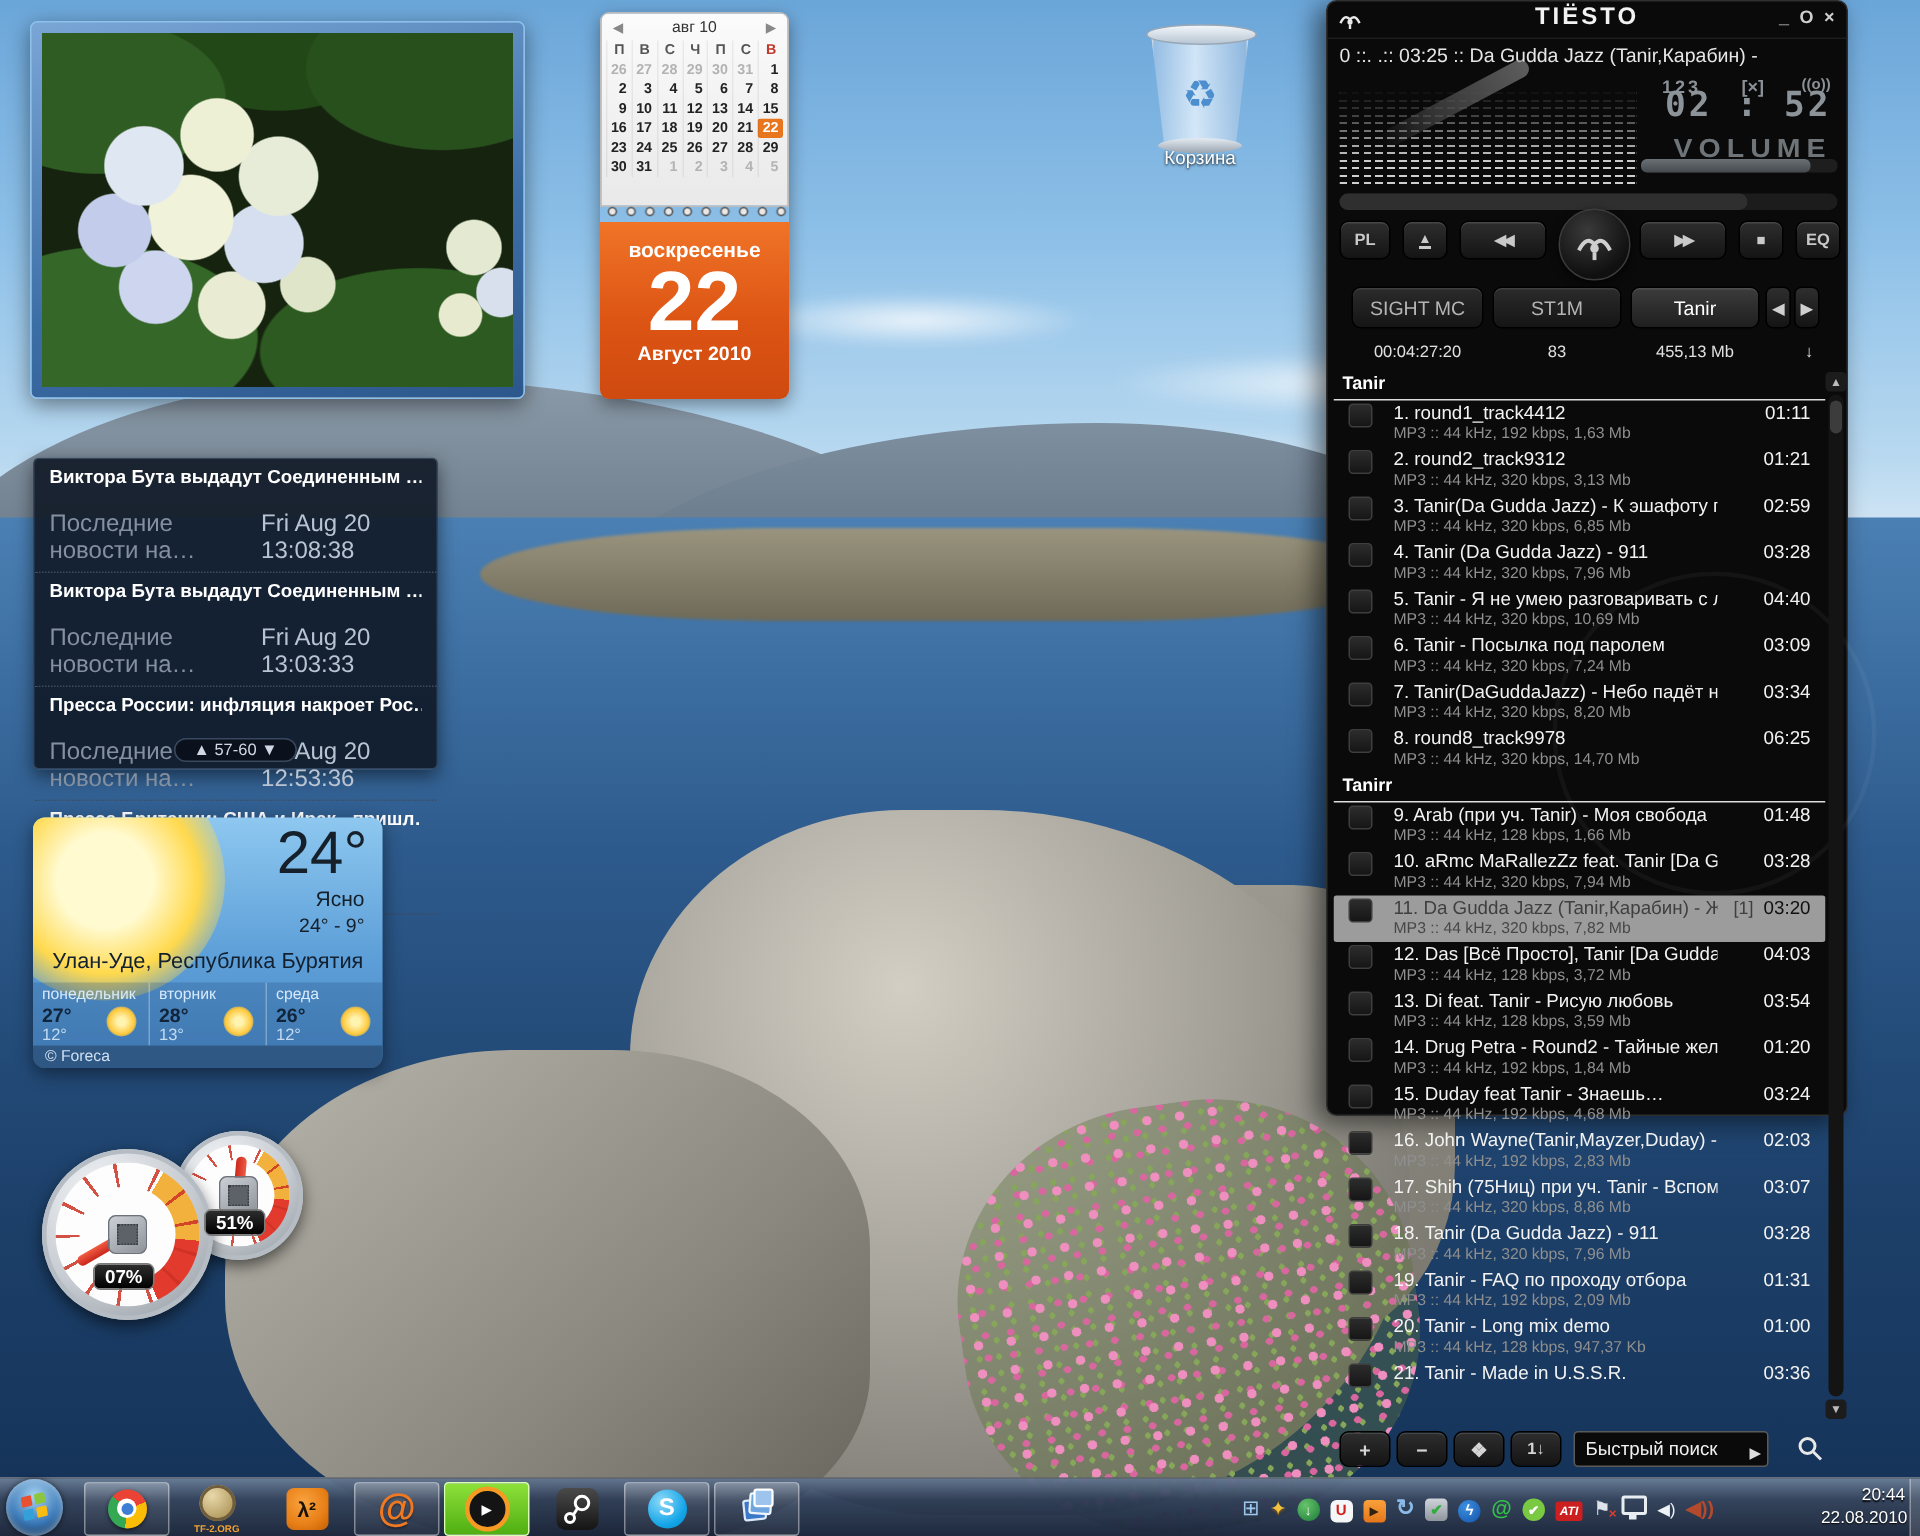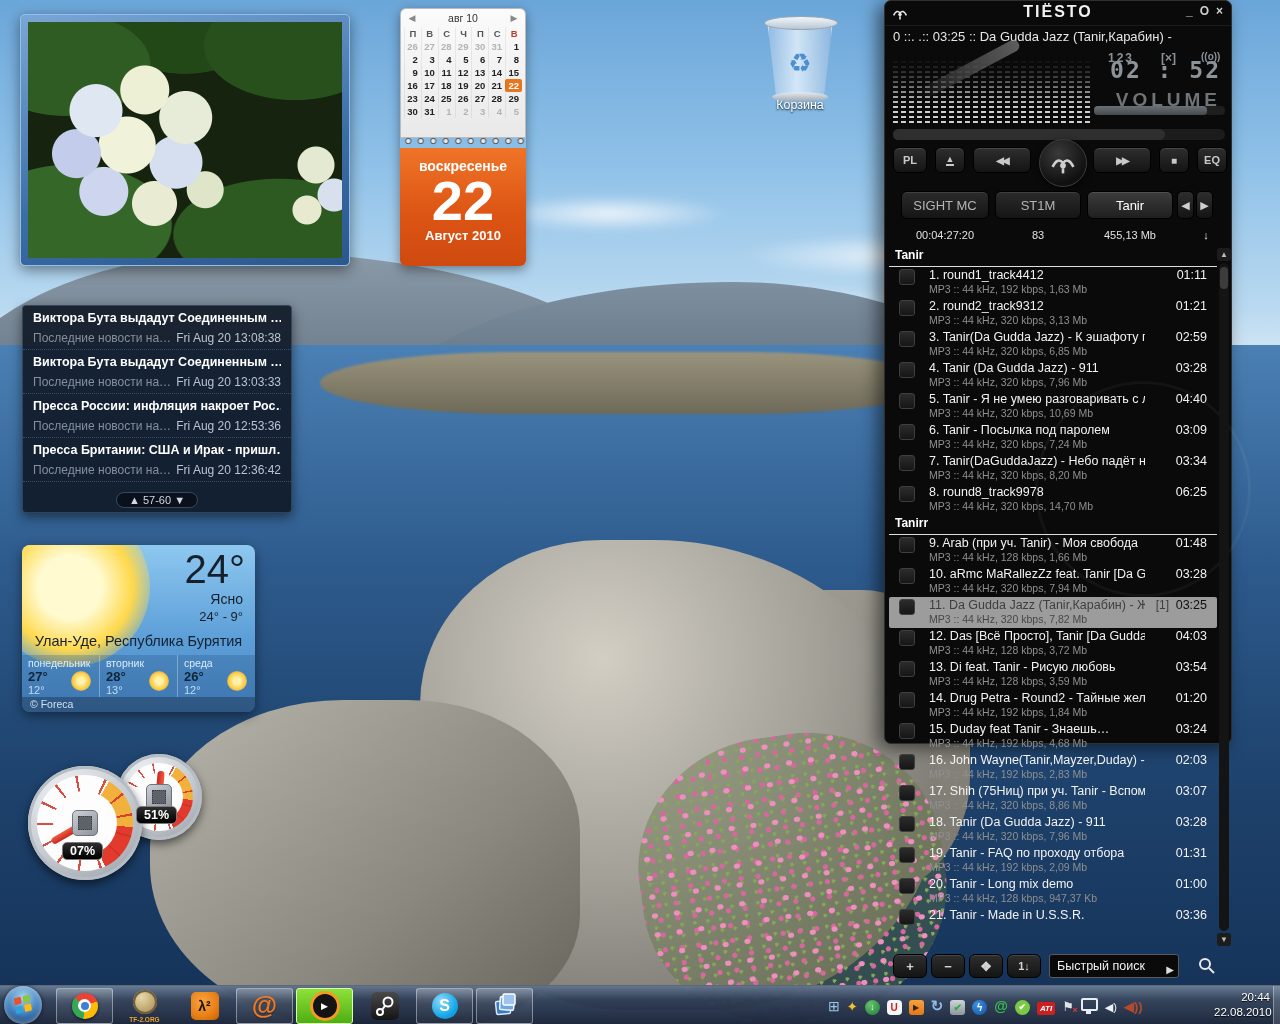--- a/index.html
+++ b/index.html
@@ -97,21 +97,21 @@
   .bin-glyph{position:absolute;left:0;right:0;top:26px;color:#4d8ecf;font-size:26px;}
   .bin-base{position:absolute;left:20px;top:80px;width:56px;height:10px;border-radius:50%;
     background:linear-gradient(180deg,#e5ebf1,#9aa6b2);}
   .bin-label{color:#fff;font-size:12.5px;text-shadow:0 1px 2px #000;}
 
   
   .news{left:22px;top:305px;width:268px;height:206px;background:rgba(16,24,38,.9);
     border:1px solid rgba(120,150,190,.3);border-radius:4px;box-shadow:0 4px 12px rgba(0,0,0,.5);}
   .news-item{padding:5px 10px 4px;border-bottom:1px dotted #3d4c62;cursor:default;}
   .news-title{color:#fff;font-weight:bold;font-size:12.5px;white-space:nowrap;overflow:hidden;}
-  .news-sub{display:flex;justify-content:space-between;font-size:12px;margin-top:6px;}
+  .news-sub{display:flex;justify-content:space-between;font-size:16px;margin-top:16px;}
   .news-src{color:#84909f;}
   .news-time{color:#b9c4d2;}
   .news-pager{position:absolute;left:50%;bottom:4px;transform:translateX(-50%);
     background:#0a111c;border:1px solid #39485e;border-radius:10px;padding:1px 12px;
     color:#cfd8e4;font-size:11px;white-space:nowrap;}
 
   
   .wx{left:22px;top:545px;width:233px;height:167px;border-radius:8px;overflow:hidden;
     background:linear-gradient(180deg,#8ec8f0,#5d9fd8 55%,#4a88c4);box-shadow:0 4px 12px rgba(0,0,0,.45);}
   .wx-sun{position:absolute;left:-32px;top:-38px;width:160px;height:160px;border-radius:50%;
@@ -578,21 +578,21 @@
         <div class="track">
           <span class="chk"></span>
           <span class="t-title">10. aRmc MaRallezZz feat. Tanir [Da Gudda …</span>
           <span class="t-time">03:28</span>
           <div class="t-info">MP3 :: 44 kHz, 320 kbps, 7,94 Mb</div>
         </div>
         <div class="track sel">
           <span class="chk"></span>
           <span class="t-title">11. Da Gudda Jazz (Tanir,Карабин) - Жизн…</span>
           <span class="t-mark">[1]</span>
-          <span class="t-time">03:25</span>
+          <span class="t-time">03:20</span>
           <div class="t-info">MP3 :: 44 kHz, 320 kbps, 7,82 Mb</div>
         </div>
         <div class="track">
           <span class="chk"></span>
           <span class="t-title">12. Das [Всё Просто], Tanir [Da Gudda Jazz…</span>
           <span class="t-time">04:03</span>
           <div class="t-info">MP3 :: 44 kHz, 128 kbps, 3,72 Mb</div>
         </div>
         <div class="track">
           <span class="chk"></span>

